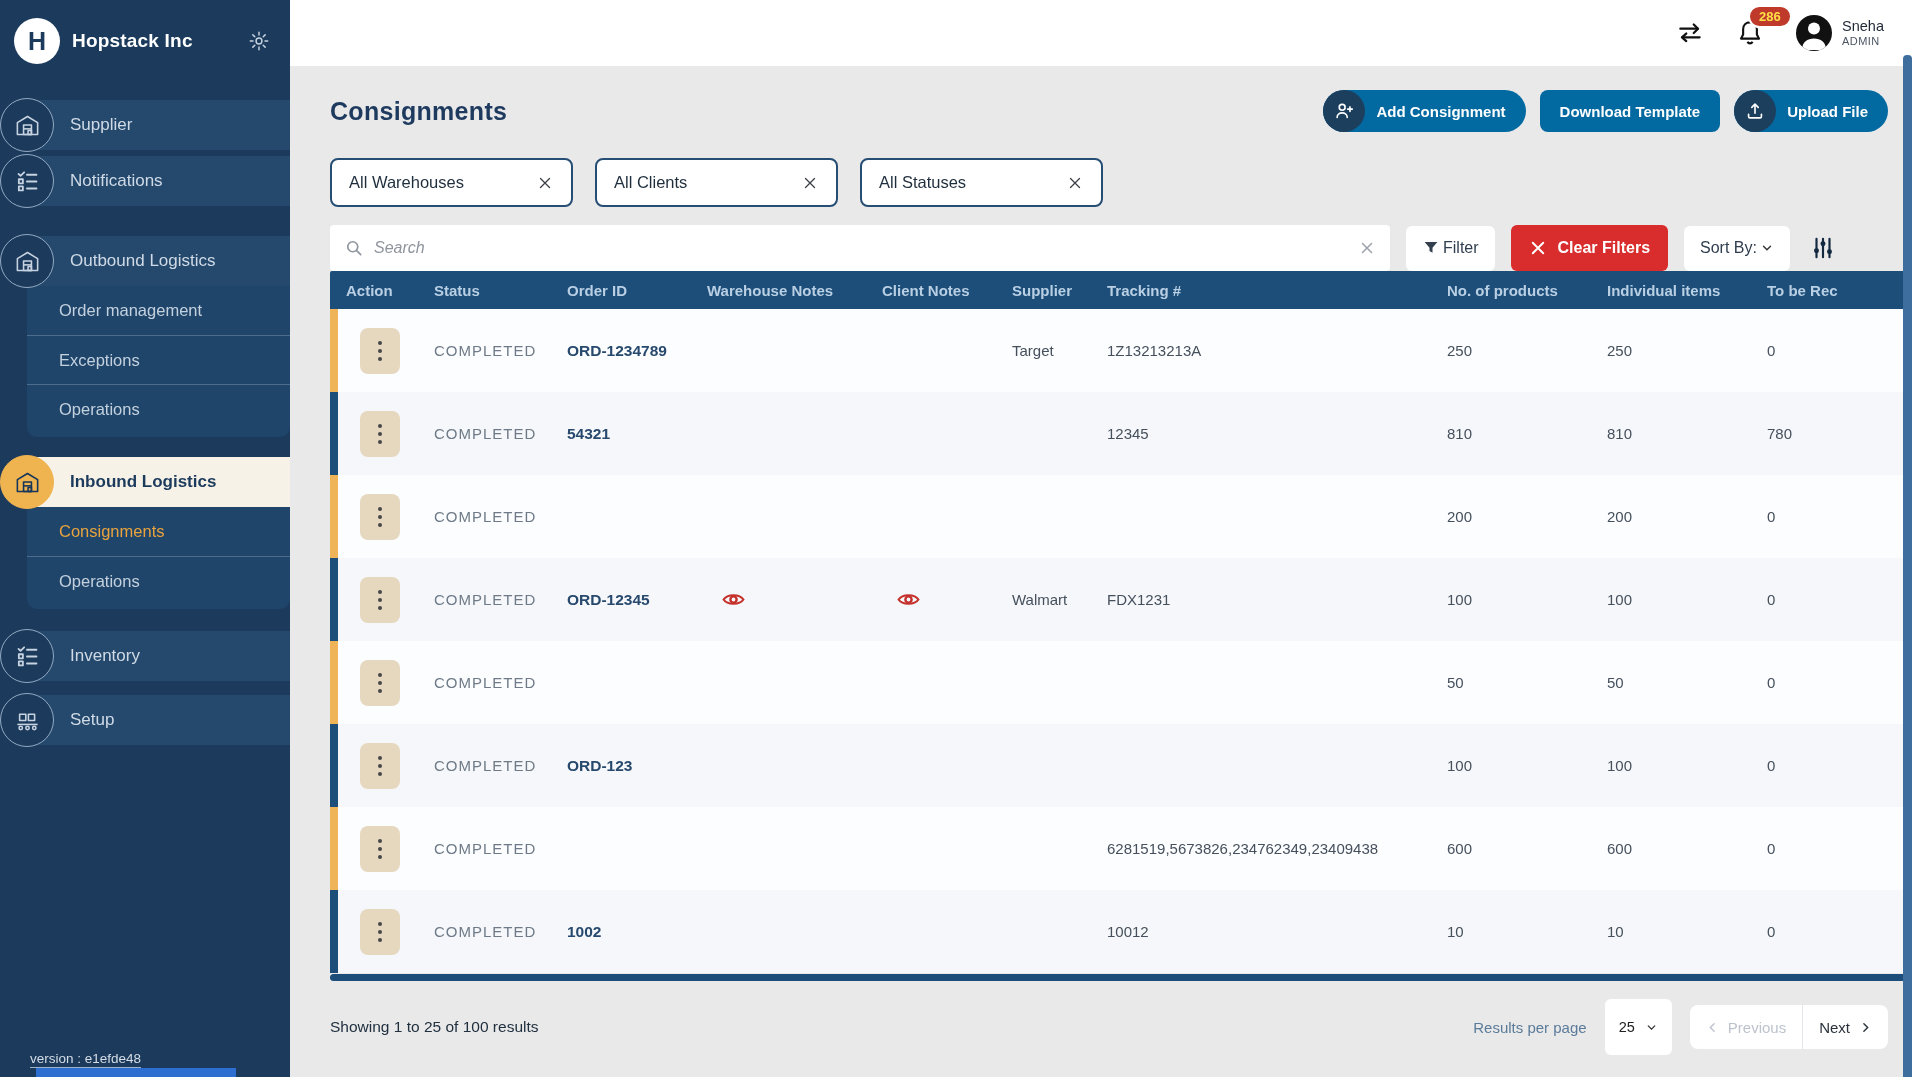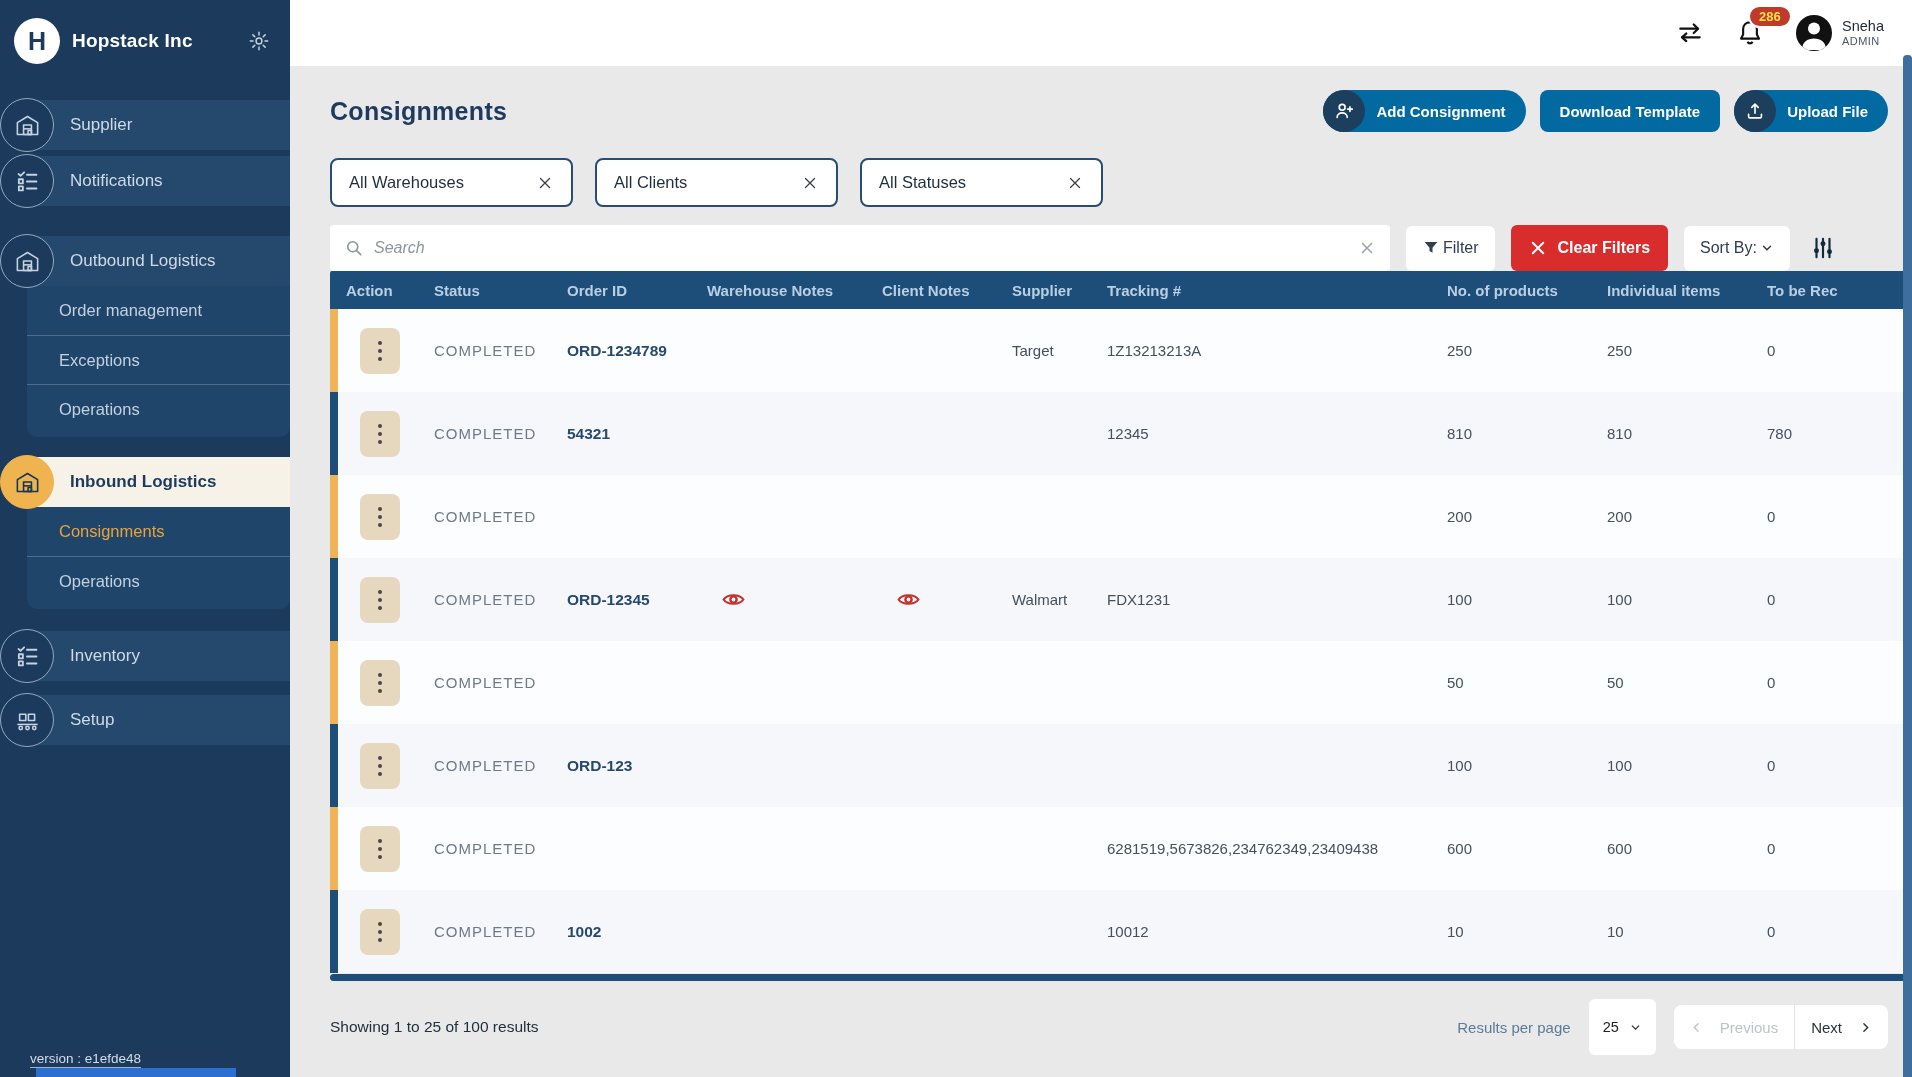--- a/index.html
+++ b/index.html
@@ -83,21 +83,21 @@
   .v-thumb { position:absolute; top:2px; left:0; width:11px; height:212px; background:#1d4e79; border-radius:6px; }
   .h-scroll { height:7px; background:#1d4e79; border-radius:4px; width:100%; margin-top:1px; }
 
   
   .footer { display:flex; align-items:center; justify-content:space-between; margin-top:18px; padding-right:2px; }
   .showing { font-size:15.5px; color:#20303f; }
   .foot-right { display:flex; align-items:center; gap:18px; }
   .rpp-label { font-size:15px; color:#5b7b9a; }
   .pagesize { background:#fff; border-radius:6px; height:56px; display:flex; align-items:center; gap:10px; padding:0 14px; font-size:14.5px; color:#222; cursor:pointer; }
   .pager { background:#fff; border-radius:8px; height:44px; display:flex; align-items:center; overflow:hidden; }
-  .pager .pg { display:flex; align-items:center; gap:17px; padding:0 16px; font-size:15px; cursor:pointer; height:100%; }
+  .pager .pg { display:flex; align-items:center; gap:9px; padding:0 16px; font-size:15px; cursor:pointer; height:100%; }
   .pg-prev { color:#bcc3cd; }
   .pg-next { color:#2a323c; border-left:1px solid #e3e6ea; }
 </style>
 </head>
 <body>
 
 <aside class="sidebar">
   <div class="brand">
     <div class="logo-circle">H</div>
     <div class="brand-name">Hopstack Inc</div>

